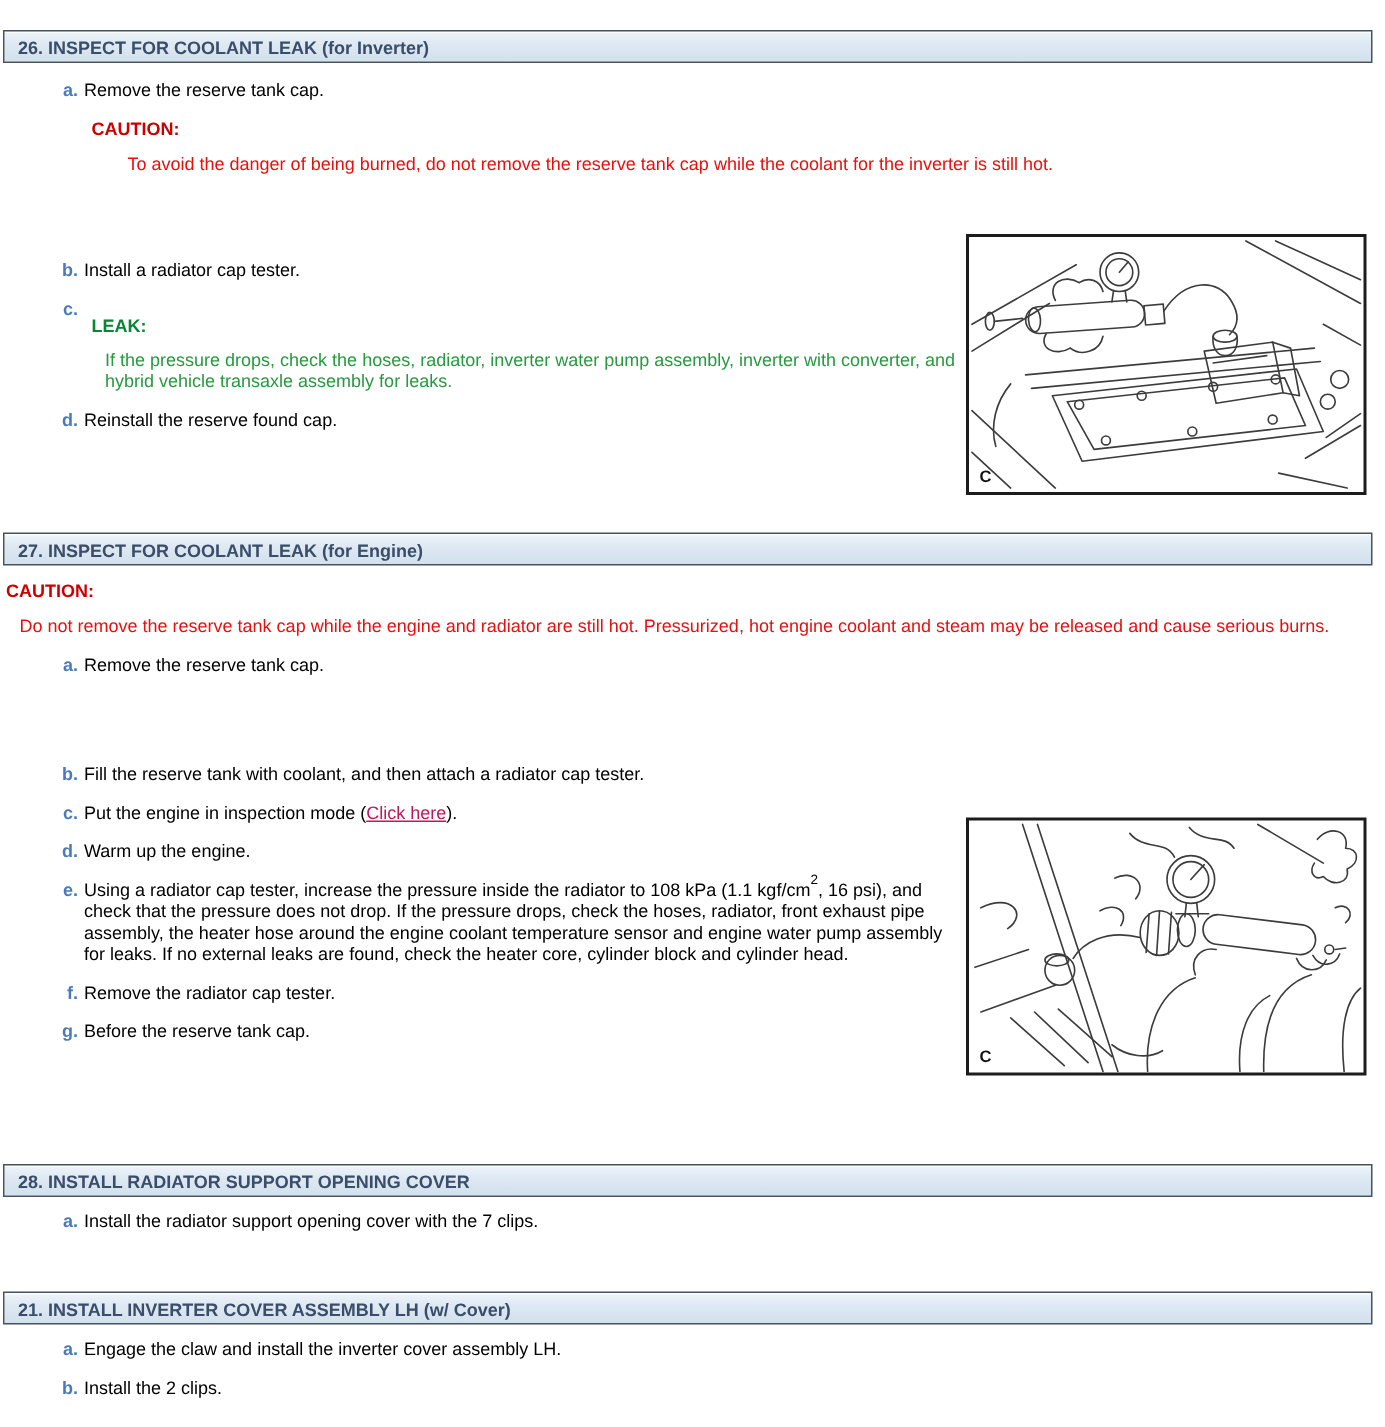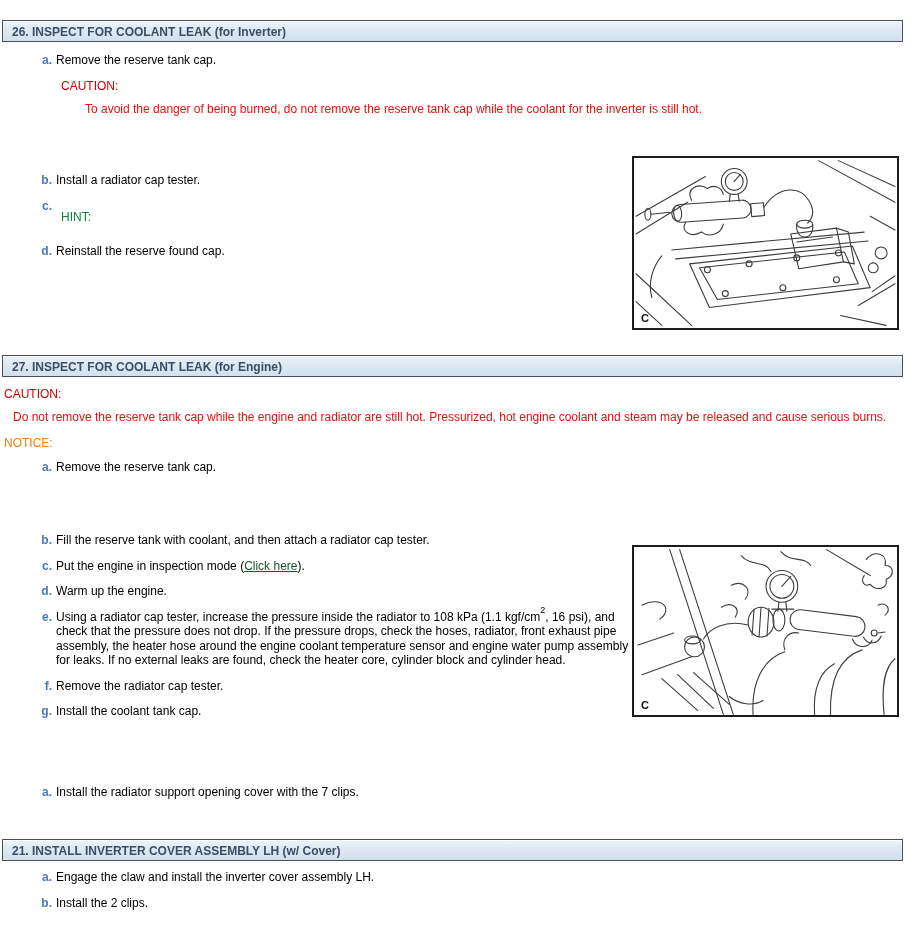--- a/index.html
+++ b/index.html
@@ -2,21 +2,21 @@
 <html><head>
 <meta charset="utf-8">
 <style>
   * { box-sizing: border-box; }
   html, body { margin: 0; padding: 0; background: #ffffff; }
   body {
     font-family: "Liberation Sans", "DejaVu Sans", sans-serif;
     font-size: 12px;
     color: #000;
   }
-  .page { width: 923px; padding: 20px 20px 6px 2px; position: relative; }
+  .page { width: 923px; padding: 20px 8px 6px 2px; position: relative; }
 
   
   .sec-header {
     border: 1px solid #49525c;
     background: linear-gradient(180deg, #eef4fa 0%, #dde8f2 45%, #d2e1ee 100%);
     box-shadow: inset 0 1px 0 #fbfdfe;
     color: #3b4d69;
     font-weight: bold;
     font-size: 12px;
     padding: 4px 9px 4px 9px;
@@ -34,40 +34,40 @@
   .sec-28 .steps, .sec-29 .steps { width: 860px; }
   .step { display: flex; margin-bottom: 11px; line-height: 14.5px; }
   .letter { color: #4a7ab8; font-weight: bold; min-width: 15px; text-align: right; margin-right: 4px; flex: none; }
   .step-body { flex: 1; }
   .step-text { line-height: 14.5px; }
 
   sup.exp { font-size: 9px; line-height: 0; position: relative; top: -3px; }
 
   
   .sub-callout { margin: 11px 0 0 5px; }
-  .co-label { font-weight: normal; margin-bottom: 9px; line-height: 14px; }
+  .co-label { font-weight: bold; margin-bottom: 9px; line-height: 14px; }
   .co-text  { margin-left: 9px; line-height: 14.5px; }
   .co-label.red    { color: #cc0000; }
   .co-text.red     { color: #ea0f0f; }
   .co-label.green  { color: #0b8435; }
   .co-text.green   { color: #27993f; width: 578px; }
   .co-label.orange { color: #e8820e; }
   .co-text.orange  { color: #f09a2a; }
   .co-text.nowrapwide { width: 720px; margin-left: 24px; }
 
   
   .page-callout { margin-left: 2px; }
   .page-callout .co-label { margin-bottom: 9px; }
   .page-callout .co-text  { margin-bottom: 11px; width: 905px; }
   .steps.after-callout { margin-top: 10px; }
 
   .spacer46 { height: 46px; }
   .spacer48 { height: 48px; }
 
-  a.doc-link { color: #14532d; text-decoration: underline; cursor: pointer; text-align: right; }
+  a.doc-link { color: #be185d; text-decoration: underline; cursor: pointer; text-align: right; }
 
   
   .figure {
     position: absolute;
     width: 267px;
     background: #fff;
     border: 2px solid #1c1c1c;
   }
   .fig-1 { top: 114px; right: 4px; height: 174px; }
   .fig-2 { top: 168px; right: 4px; height: 172px; }
@@ -105,21 +105,22 @@
           <span class="letter">b.</span>
           <div class="step-body">
             <div class="step-text">Install a radiator cap tester.</div>
           </div>
         </div>
 
         <div class="step">
           <span class="letter">c.</span>
           <div class="step-body">
             <div class="sub-callout">
-              <div class="co-label green">HINT:</div>
+              <div class="co-label green">LEAK:</div>
+              <div class="co-text green">If the pressure drops, check the hoses, radiator, inverter water pump assembly, inverter with converter, and hybrid vehicle transaxle assembly for leaks.</div>
             </div>
           </div>
         </div>
 
         <div class="step">
           <span class="letter">d.</span>
           <div class="step-body">
             <div class="step-text">Reinstall the reserve found cap.</div>
           </div>
         </div>
@@ -179,21 +180,20 @@
   </section>
 
   <section class="sec sec-27">
     <div class="sec-header">
       <span>27. INSPECT FOR COOLANT LEAK (for Engine)</span>
     </div>
     <div class="sec-body">
       <div class="page-callout">
         <div class="co-label red">CAUTION:</div>
         <div class="co-text red">Do not remove the reserve tank cap while the engine and radiator are still hot. Pressurized, hot engine coolant and steam may be released and cause serious burns.</div>
-        <div class="co-label orange">NOTICE:</div>
       </div>
 
       <div class="steps after-callout">
         <div class="step">
           <span class="letter">a.</span>
           <div class="step-body">
             <div class="step-text">Remove the reserve tank cap.</div>
           </div>
         </div>
 
@@ -230,21 +230,21 @@
         <div class="step">
           <span class="letter">f.</span>
           <div class="step-body">
             <div class="step-text">Remove the radiator cap tester.</div>
           </div>
         </div>
 
         <div class="step">
           <span class="letter">g.</span>
           <div class="step-body">
-            <div class="step-text">Install the coolant tank cap.</div>
+            <div class="step-text">Before the reserve tank cap.</div>
           </div>
         </div>
       </div>
 
       <div class="figure fig-2">
         <svg viewBox="0 0 265 168">
           <g stroke="#3c3c3c" fill="none" stroke-width="1.1" stroke-linecap="round" stroke-linejoin="round">
             <path d="M36 2 L90 168"></path>
               <path d="M46 2 L100 168"></path>
             <path d="M108 8 C118 20 132 12 138 24"></path>
@@ -285,20 +285,23 @@
             <path d="M96 150 C106 158 120 160 130 154"></path>
             <path d="M246 58 C254 54 260 62 253 68"></path>
           </g>
         </svg>
         <span class="fig-c">C</span>
       </div>
     </div>
   </section>
 
   <section class="sec sec-28">
+    <div class="sec-header">
+      <span>28. INSTALL RADIATOR SUPPORT OPENING COVER</span>
+    </div>
     <div class="sec-body">
       <div class="steps">
         <div class="step">
           <span class="letter">a.</span>
           <div class="step-body">
             <div class="step-text">Install the radiator support opening cover with the 7 clips.</div>
           </div>
         </div>
       </div>
     </div>

